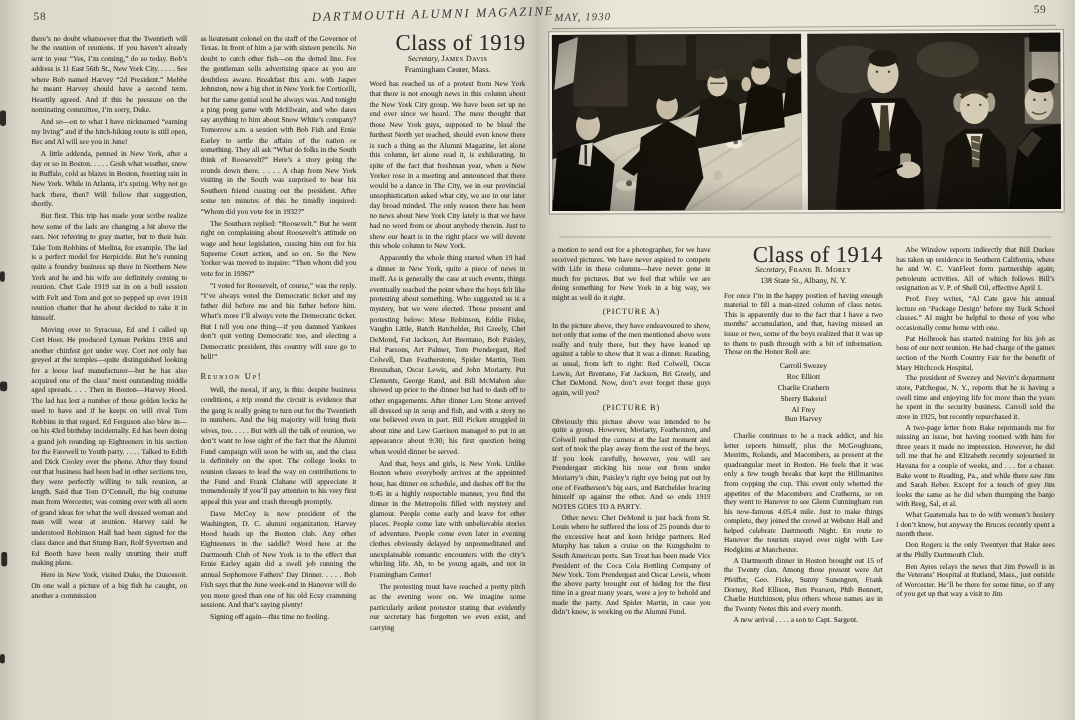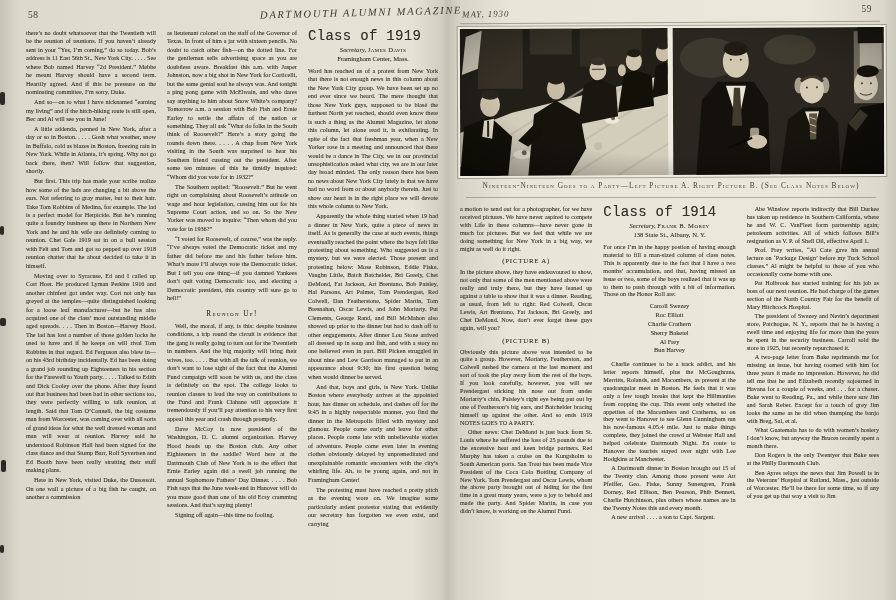--- a/index.html
+++ b/index.html
@@ -29,25 +29,25 @@
   .hdr-rule { position:absolute; top:22px; left:12px; right:16px; border-top:1px solid rgba(110,105,92,.55); transform:rotate(-.35deg); }
 
   .cols { display:flex; gap:11px; overflow:hidden; }
   .cols-left  { position:absolute; left:26px; right:10px; top:29px; bottom:6px; }
   .cols-right { position:absolute; left:12px; right:17px; top:205px; bottom:5px; }
   .col { flex:1 1 0; overflow:hidden; text-align:justify; font-size:6.2px; line-height:8.45px; color:#3b382f; text-shadow:0 0 .4px rgba(60,56,47,.45); }
   .cols-right .col { line-height:7.9px; }
   .col p { margin:0 0 1.5px; text-indent:8px; }
   .col p.cont { text-indent:0; }
 
-  .class-heading { font-size:14px; line-height:15px; text-align:left; margin:0 0 2px; letter-spacing:.3px; color:#33302a;font-family:Liberation Mono, monospace; }
+  .class-heading { font-size:19px; line-height:15px; text-align:right; margin:0 0 2px; letter-spacing:.3px; color:#33302a; }
   .sec-line  { text-align:center; font-size:6.6px; line-height:8px; margin:0 0 1px; font-style:italic; }
   .sec-name  { font-style:normal; font-variant:small-caps; letter-spacing:.4px; }
   .addr-line { text-align:center; font-size:6.6px; line-height:8px; margin:0 0 4px; }
-  .subhead-sc  { text-align:center; font-variant:small-caps; letter-spacing:1.4px; font-size:7.2px; margin:7px 0 4px; }
+  .subhead-sc  { font-variant:small-caps; letter-spacing:1.4px; font-size:7.2px; margin:7px 0 4px; }
   .subhead-pic { text-align:center; font-size:6.8px; letter-spacing:.8px; margin:5px 0 3px; }
   .honor-roll { text-align:center; margin:4px 0 5px; }
   .honor-roll div { font-size:6.4px; line-height:8.8px; }
 
   .photo-block {
     position:absolute; top:26px; left:10px; width:428px; height:151px;
     background:#efecdf; padding:2px; box-shadow:0 0 0 1px rgba(90,85,75,.45);
     transform:rotate(-.25deg);
   }
   .photo-block svg { display:block; width:424px; height:147px; }
@@ -227,21 +227,20 @@
             <circle cx="402" cy="56" r="1" fill="#3f3a2e"></circle>
             <circle cx="411" cy="56" r="1" fill="#3f3a2e"></circle>
             <path d="M400,66 Q406,70 412,66" stroke="#5a5342" stroke-width="1.2" fill="none"></path>
           </g>
         </g>
 
         <rect x="0" y="0" width="424" height="147" fill="url(#vig)"></rect>
       </svg>
     </div>
 
-    <div class="photo-caption">Nineteen-Nineteen Goes to a Party—Left Picture A. Right Picture B. (See Class Notes Below)</div>
     <div class="cap-rule"></div>
 
     <div class="cols cols-right">
 
       <div class="col">
         <p class="cont">a motion to send out for a photographer, for we have received pictures. We have never aspired to compete with Life in these columns—have never gone in much for pictures. But we feel that while we are doing something for New York in a big way, we might as well do it right.</p>
         <div class="subhead-pic">(PICTURE A)</div>
         <p class="cont">In the picture above, they have endeavoured to show, not only that some of the men mentioned above were really and truly there, but they have leaned up against a table to show that it was a dinner. Reading, as usual, from left to right: Red Colwell, Oscar Lewis, Art Brentano, Fat Jackson, Bri Greely, and Chet DeMond. Now, don’t ever forget these guys again, will you?</p>
         <div class="subhead-pic">(PICTURE B)</div>
         <p class="cont">Obviously this picture above was intended to be quite a group. However, Moriarty, Featherston, and Colwell rushed the camera at the last moment and sort of took the play away from the rest of the boys. If you look carefully, however, you will see Prendergast sticking his nose out from under Moriarty’s chin, Paisley’s right eye being put out by one of Featherson’s big ears, and Batchelder bracing himself up against the other. And so ends 1919 NOTES GOES TO A PARTY.</p>

